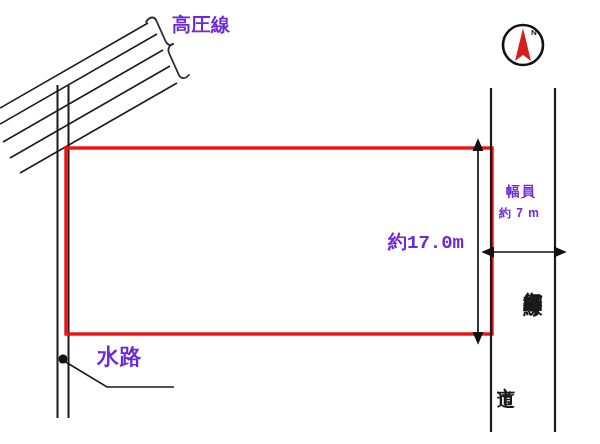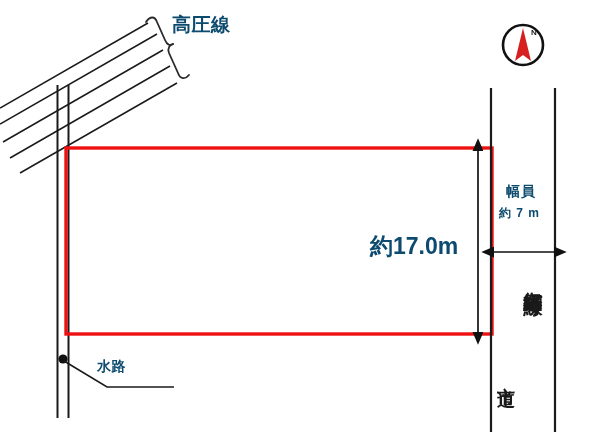--- a/index.html
+++ b/index.html
@@ -19,42 +19,43 @@
   }
   #diagram-svg {
     position: absolute;
     left: 0;
     top: 0;
     width: 600px;
     height: 444px;
   }
   .lbl {
     position: absolute;
-    color: #0c4a6e;
+    color: #6d28d9;
     font-weight: 700;
     white-space: nowrap;
     line-height: 1.15;
   }
   #label-powerline {
     left: 172px;
     top: 14px;
     font-size: 19px;
     letter-spacing: 0.5px;
   }
   #label-waterway {
     left: 97px;
-    top: 358px;
-    font-size: 14px;
+    top: 344px;
+    font-size: 22px;
     letter-spacing: 0.5px;
   }
   #label-depth {
-    left: 370px;
+    left: 388px;
     top: 233px;
-    font-size: 23px;
+    font-size: 19px;
     letter-spacing: 0px;
+    font-family: Liberation Mono, monospace;
   }
   #label-road-width-title {
     left: 506px;
     top: 183px;
     font-size: 14px;
     letter-spacing: 1px;
   }
   #label-road-width-value {
     left: 499px;
     top: 207px;

